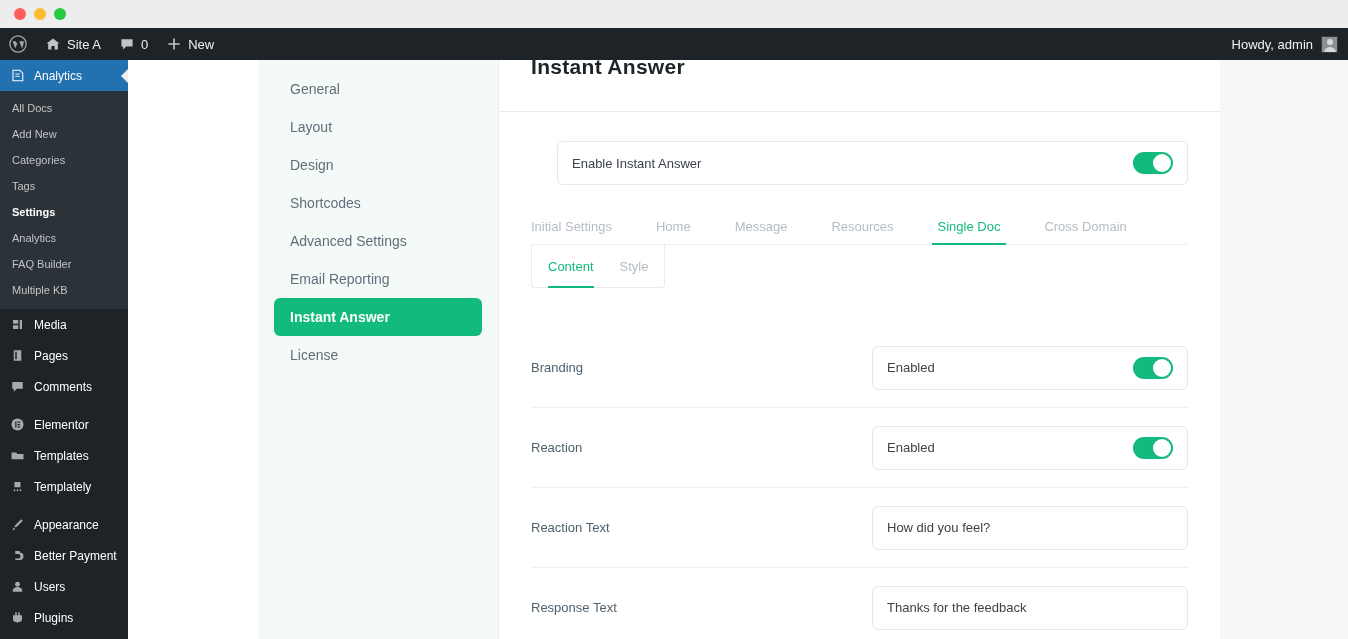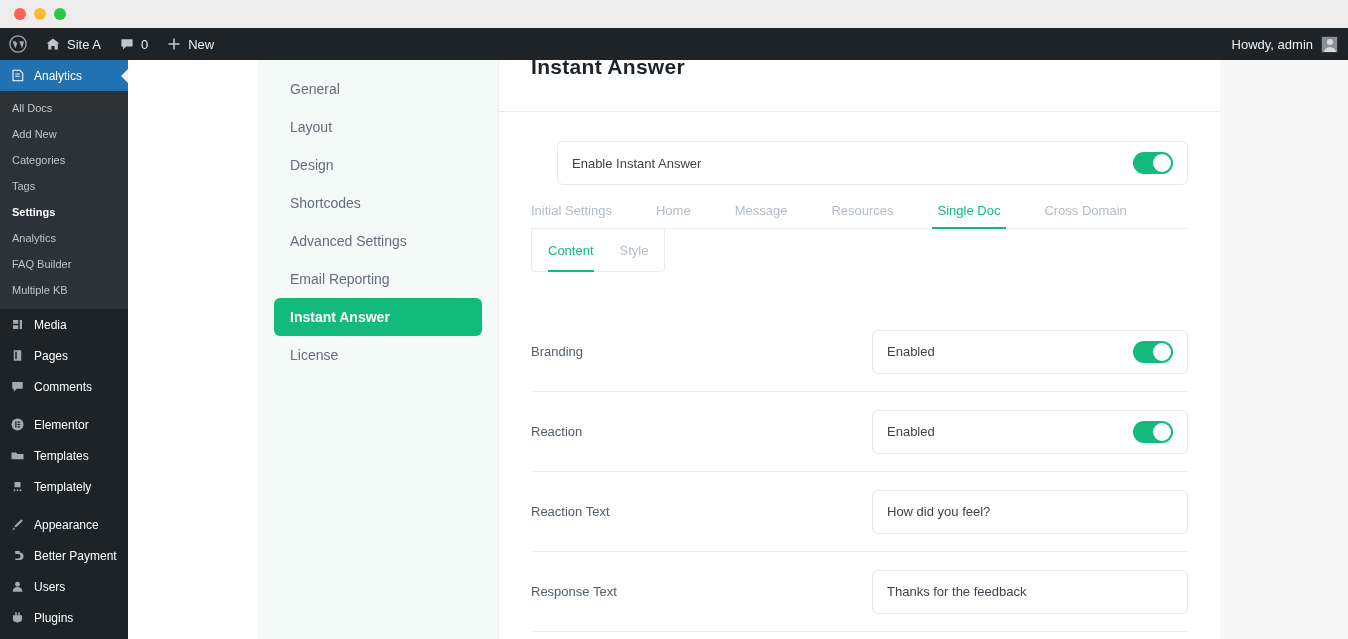--- a/index.html
+++ b/index.html
@@ -163,21 +163,21 @@
     flex: 0 0 40px;
   }
   .toggle .knob {
     position: absolute; right: 2px; top: 2px;
     width: 18px; height: 18px; border-radius: 50%;
     background: #ffffff;
   }
 
   
   #tabs {
-    margin-top: 10px;
+    margin-top: 26px;
     display: flex; align-items: flex-end;
     gap: 0;
     border-bottom: 1px solid #edf0f2;
     height: 34px;
   }
   .tab {
     font-size: 13px;
     color: #b4bcc3;
     padding: 0 0 9px 0;
     margin-right: 44px;

